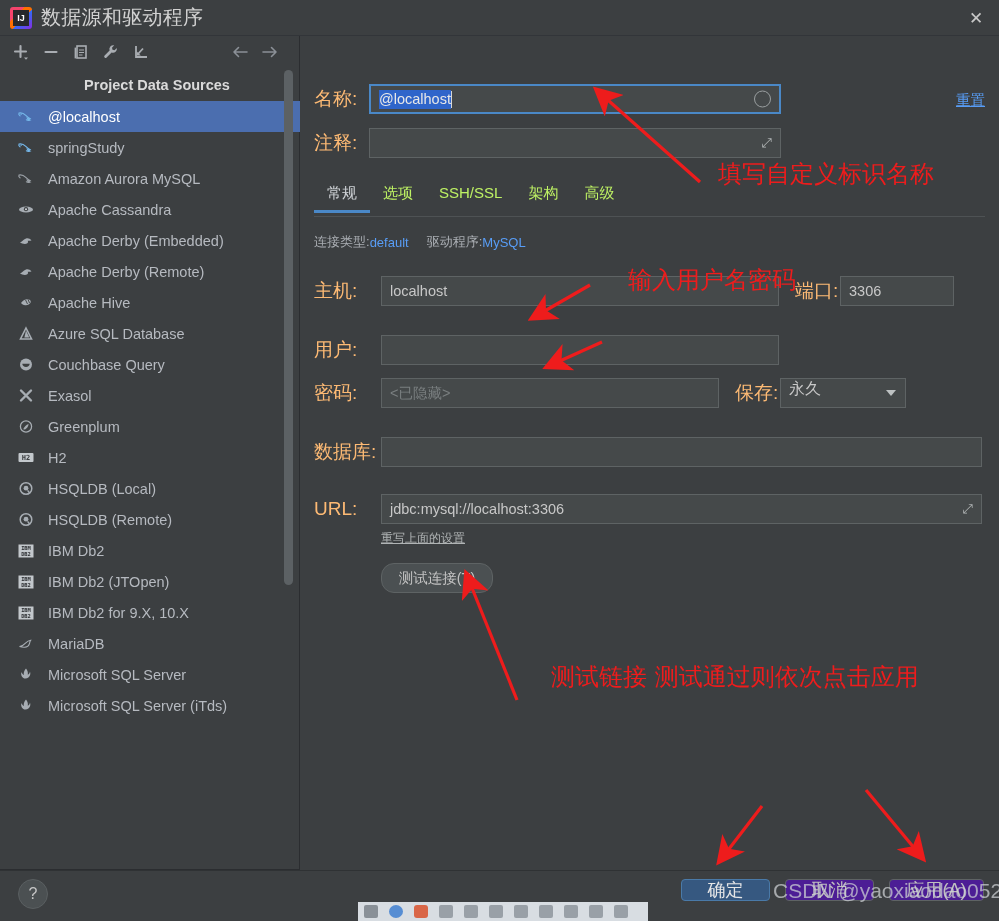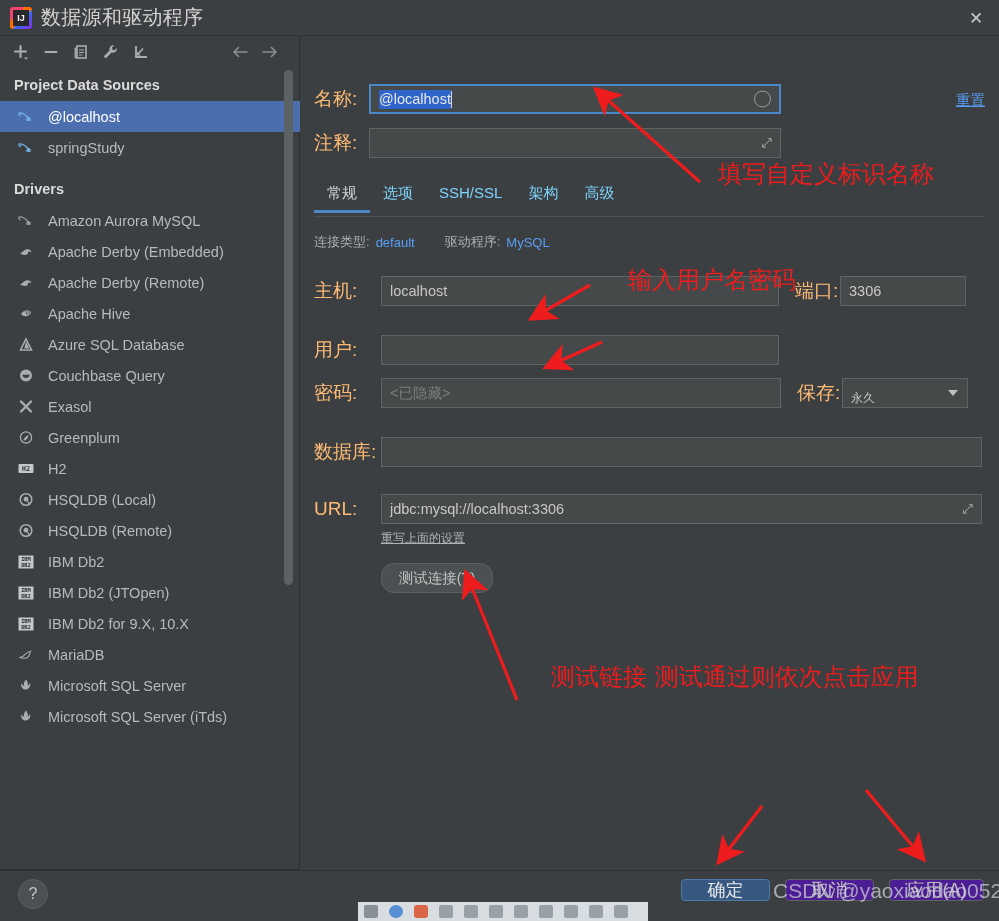--- a/index.html
+++ b/index.html
@@ -43,20 +43,21 @@
     position: absolute; right: 0; top: 0; width: 46px; height: 36px;
     display: flex; align-items: center; justify-content: center;
     color: #c8c8c8; font-size: 17px; font-weight: 300;
   }
 
   
   .sidebar {
     position: absolute; left: 0; top: 36px; width: 300px; height: 834px;
     background: #3c3f41;
     border-right: 1px solid #2b2d30;
+    text-align: center;
   }
   .sb-toolbar {
     height: 32px; display: flex; align-items: center; padding-left: 6px;
     position: relative;
   }
   .sb-tool {
     width: 30px; height: 28px;
     display: flex; align-items: center; justify-content: center;
     color: #a9adb2;
   }
@@ -126,45 +127,45 @@
   .reset-link {
     position: absolute; right: 14px; top: 55px;
     color: #589df6; font-size: 14.5px; text-decoration: underline;
   }
 
   
   .tabs {
     position: absolute; left: 14px; top: 142px; display: flex;
   }
   .tab {
-    font-size: 15px; color: #7dd3fc;
+    font-size: 15px; color: #bef264;
     padding: 6px 13px 10px 13px; position: relative;
   }
   .tab.active { color: #cfd2d6; }
   .tab.active::after {
     content: ""; position: absolute; left: 0; right: 0; bottom: 0;
     height: 3px; background: #4a88c7;
   }
   .tab-underline {
     position: absolute; left: 14px; right: 14px; top: 180px;
     height: 1px; background: #4e5254;
   }
 
   .conn-row {
     position: absolute; left: 14px; top: 197px; font-size: 13px;
-    display: flex; align-items: center; gap: 6px;
+    display: flex; align-items: center; 
   }
   .conn-row .k { color: #a9adb2; }
   .conn-row .v { color: #589df6; }
   .gap { width: 18px; }
 
   .dropdown {
     background: #45494a; border: 1px solid #5e6364; height: 30px;
-    color: #c8c8c8; font-size: 12px;
-    display: flex; align-items: flex-end; padding: 0 8px;
+    color: #c8c8c8; font-size: 16px;
+    display: flex; align-items: flex-start; padding: 0 8px;
     position: relative;
   }
   .dd-arrow {
     position: absolute; right: 9px; top: 50%; transform: translateY(-50%);
     width: 0; height: 0; border-left: 5px solid transparent;
     border-right: 5px solid transparent; border-top: 6px solid #bdc1c2;
   }
   .hint-link {
     position: absolute; font-size: 12px; color: #b0b4b5; text-decoration: underline;
   }
@@ -309,32 +310,41 @@
       <div class="sb-item">
         <span class="sb-ico">
           <svg width="18" height="15" viewBox="0 0 18 15">
             <path d="M2 4c2.5-.5 5 .6 6.8 2.4 1.2 1.2 2.3 2.6 4.2 3.1-.8.6-1.8.4-2.6-.1.3.9 1.2 1.6 2.3 1.8-1 .5-2.3.3-3.3-.4M2 4c-.4 1 .1 2.2 1 2.8" fill="none" stroke="#74b6e8" stroke-width="1.2" stroke-linecap="round"></path>
             <circle cx="4.1" cy="5.3" r=".7" fill="#74b6e8"></circle>
           </svg>
         </span>
         <span>springStudy</span>
       </div>
 
-      <div class="sb-group" style="padding-top:18px">Drivers</div>
 
       <div class="sb-item">
         <span class="sb-ico">
           <svg width="18" height="15" viewBox="0 0 18 15">
               <path d="M2 4c2.5-.5 5 .6 6.8 2.4 1.2 1.2 2.3 2.6 4.2 3.1-.8.6-1.8.4-2.6-.1.3.9 1.2 1.6 2.3 1.8-1 .5-2.3.3-3.3-.4M2 4c-.4 1 .1 2.2 1 2.8" fill="none" stroke="#9aa0a6" stroke-width="1.2" stroke-linecap="round"></path>
             </svg>
         </span>
         <span>Amazon Aurora MySQL</span>
       </div>
 
 
+      <div class="sb-item">
+        <span class="sb-ico">
+          <svg width="18" height="15" viewBox="0 0 18 15">
+            <ellipse cx="9" cy="7.5" rx="7" ry="3" fill="#a7adb3"></ellipse>
+            <ellipse cx="9" cy="7.2" rx="2.1" ry="2.1" fill="#3c3f41"></ellipse>
+            <circle cx="9" cy="7.2" r="1" fill="#d6dade"></circle>
+          </svg>
+        </span>
+        <span>Apache Cassandra</span>
+      </div>
 
       <div class="sb-item">
         <span class="sb-ico">
           <svg width="18" height="15" viewBox="0 0 18 15">
             <path d="M3 9.5c2-.5 3-3 6-4 2-.7 4 .2 5.5 1.8-1 .6-2.5.7-3.8.4.6.8.4 1.9-.4 2.6C8.8 11.5 5 11 3 9.5z" fill="#a7adb3"></path>
           </svg>
         </span>
         <span>Apache Derby (Embedded)</span>
       </div>
 
@@ -531,35 +541,35 @@
       <span class="k">驱动程序:</span>
       <span class="v">MySQL</span>
     </div>
 
     <div class="row" style="left:14px; top:240px;">
       <span class="lbl" style="width:67px">主机:</span>
       <span class="field" style="width:398px">
         <span>localhost</span>
       </span>
       <span class="lbl" style="width:45px; margin-left:16px">端口:</span>
-      <span class="field" style="width:126px">
+      <span class="field" style="width:114px">
         <span>3306</span>
       </span>
     </div>
 
     <div class="row" style="left:14px; top:299px;">
       <span class="lbl" style="width:67px">用户:</span>
       <span class="field" style="width:398px">
         <span></span>
       </span>
     </div>
 
     <div class="row" style="left:14px; top:342px;">
       <span class="lbl" style="width:67px">密码:</span>
-      <span class="field" style="width:400px">
+      <span class="field" style="width:338px">
         <span class="ph">&lt;已隐藏&gt;</span>
       </span>
       <span class="lbl" style="width:45px; margin-left:16px">保存:</span>
       <span class="dropdown" style="width:126px">
         <span>永久</span>
         <span class="dd-arrow"></span>
       </span>
     </div>
 
     <div class="row" style="left:14px; top:401px;">

